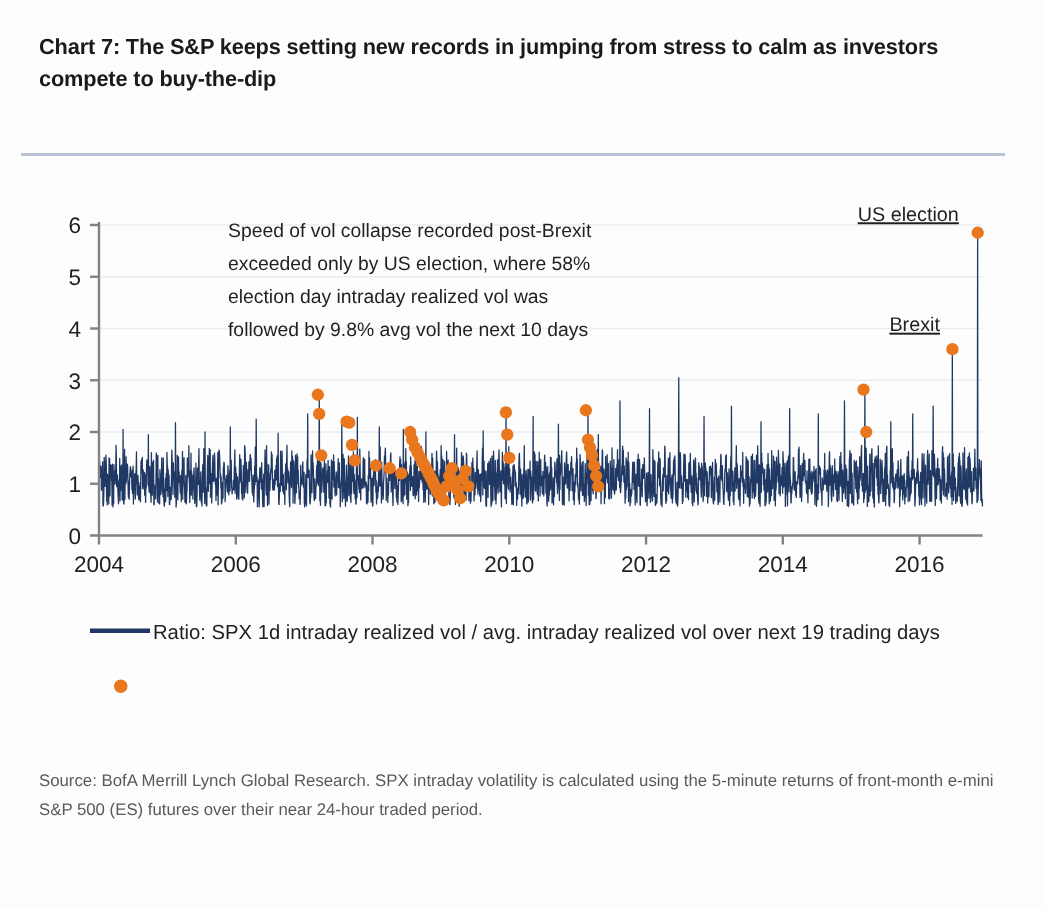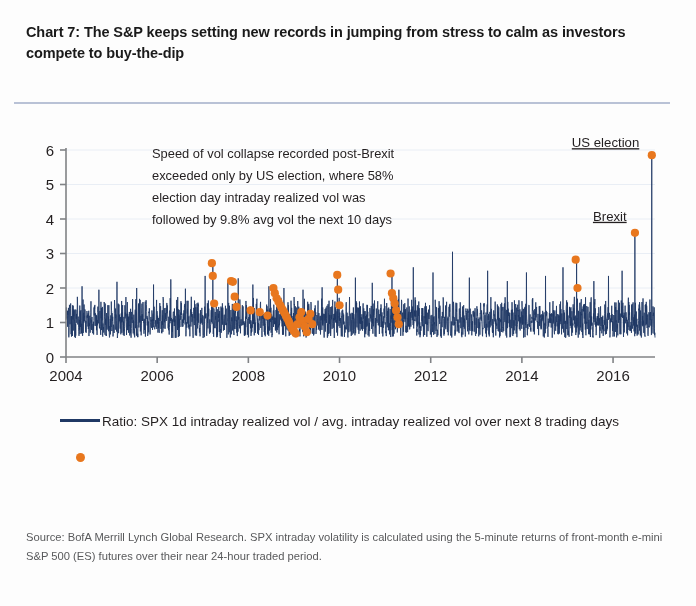--- a/index.html
+++ b/index.html
@@ -82,21 +82,21 @@
   }
   .legend-label {
     font-size: 13.5px;
     line-height: 1.45;
     color: #231f20;
     max-width: 540px;
   }
   .source {
     position: absolute;
     left: 26px;
-    top: 528px;
+    top: 512px;
     width: 645px;
     font-size: 11.2px;
     line-height: 1.72;
     color: #58595b;
   }
   .annot {
     font-size: 12.9px;
     fill: #231f20;
     font-family: "Liberation Sans", sans-serif;
   }
@@ -230,21 +230,21 @@
       </svg>
   </div>
 
   <div class="legend">
     <div class="legend-row">
       <span class="legend-marker">
         <span class="legend-line"></span>
       </span>
       <span class="legend-label">
         <span>Ratio: SPX 1d intraday realized vol / avg. intraday realized vol</span>
-        <span>over next 8 trading days</span>
+        <span>over next 19 trading days</span>
       </span>
     </div>
     <div class="legend-row">
       <span class="legend-marker">
         <span class="legend-dot"></span>
       </span>
     </div>
   </div>
 
   <div class="source">Source: BofA Merrill Lynch Global Research. SPX intraday volatility is calculated using the 5-minute returns of front-month e-mini S&amp;P 500 (ES) futures over their near 24-hour traded period.</div>

